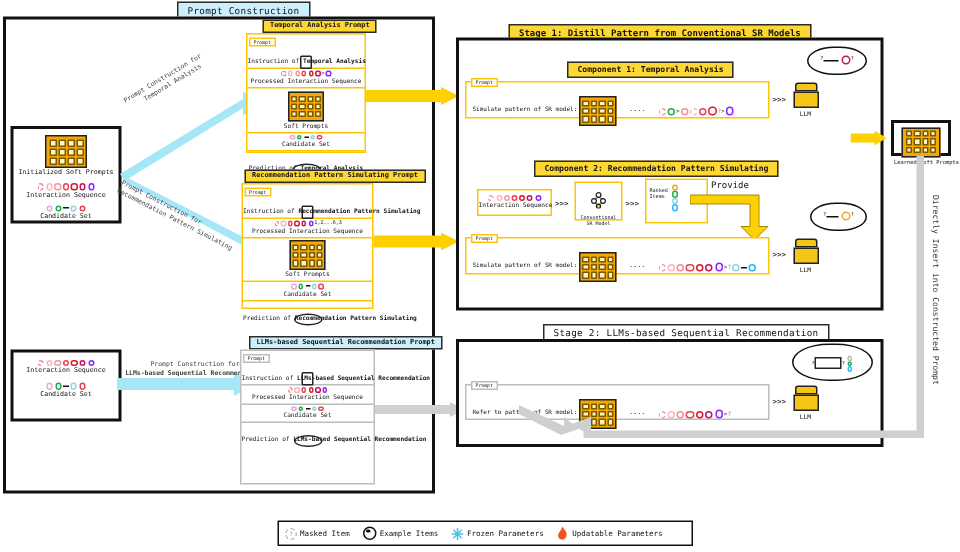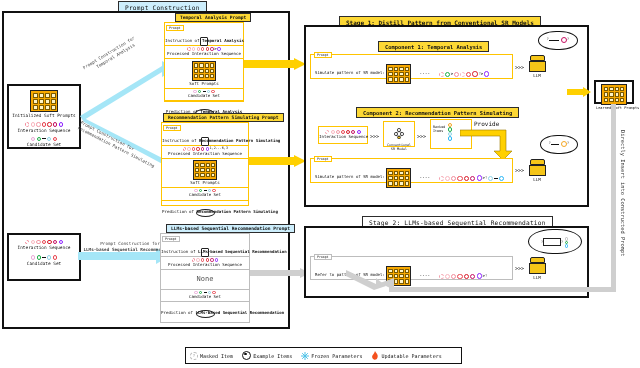--- a/index.html
+++ b/index.html
@@ -245,23 +245,20 @@
     <div class="seqline">
       <span class="it" style="width:3.4px;height:3.4px;border:.8px dashed #f28b9b;"></span>
       <span class="it" style="width:3.4px;height:3.4px;border:.9px solid #f9b7c0;"></span>
       <span class="it" style="width:3.4px;height:3.4px;border:1px solid #e8444f;"></span>
       <span class="it" style="width:3.4px;height:3.4px;border:1px solid #d81b2a;"></span>
       <span class="it" style="width:3.4px;height:3.4px;border:1px solid #c51162;"></span>
       <span class="it" style="width:3.4px;height:3.4px;border:1px solid #8e24ff;"></span>
     </div>
     <div class="plabel">Processed Interaction Sequence</div>
   </div>
-  <div class="prow" style="border-bottom-color:#bdbdbd;padding:5px 0 6px;">
-    <div style="font-size:7px;color:#555;">None</div>
-  </div>
   <div class="prow" style="border-bottom-color:#bdbdbd;">
     <div class="seqline">
       <span class="it" style="width:3.4px;height:3.4px;border:.9px solid #e9a8d8;"></span>
       <span class="it" style="width:3.4px;height:3.4px;border:1px solid #1fae4a;"></span>
       <span class="lnk" style="width:3px;"></span>
       <span class="it" style="width:3.4px;height:3.4px;border:.9px solid #8fd4e8;"></span>
       <span class="it" style="width:3.4px;height:3.4px;border:1px solid #e8444f;"></span>
     </div>
     <div class="plabel">Candidate Set</div>
   </div>

